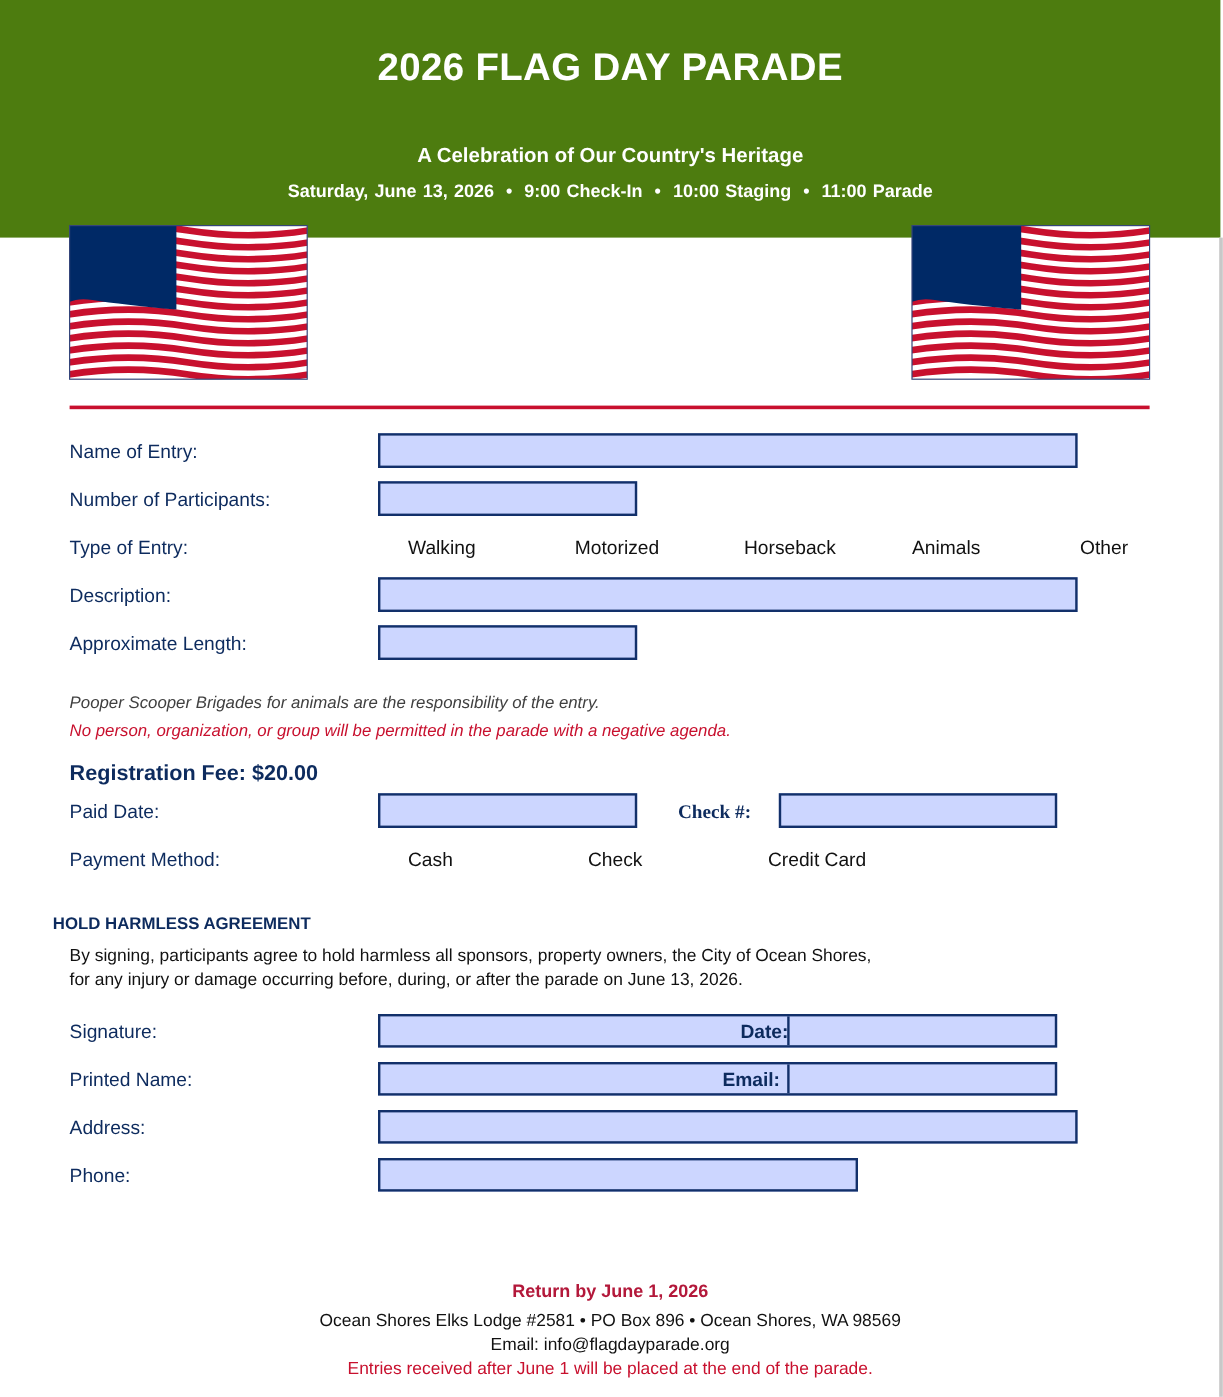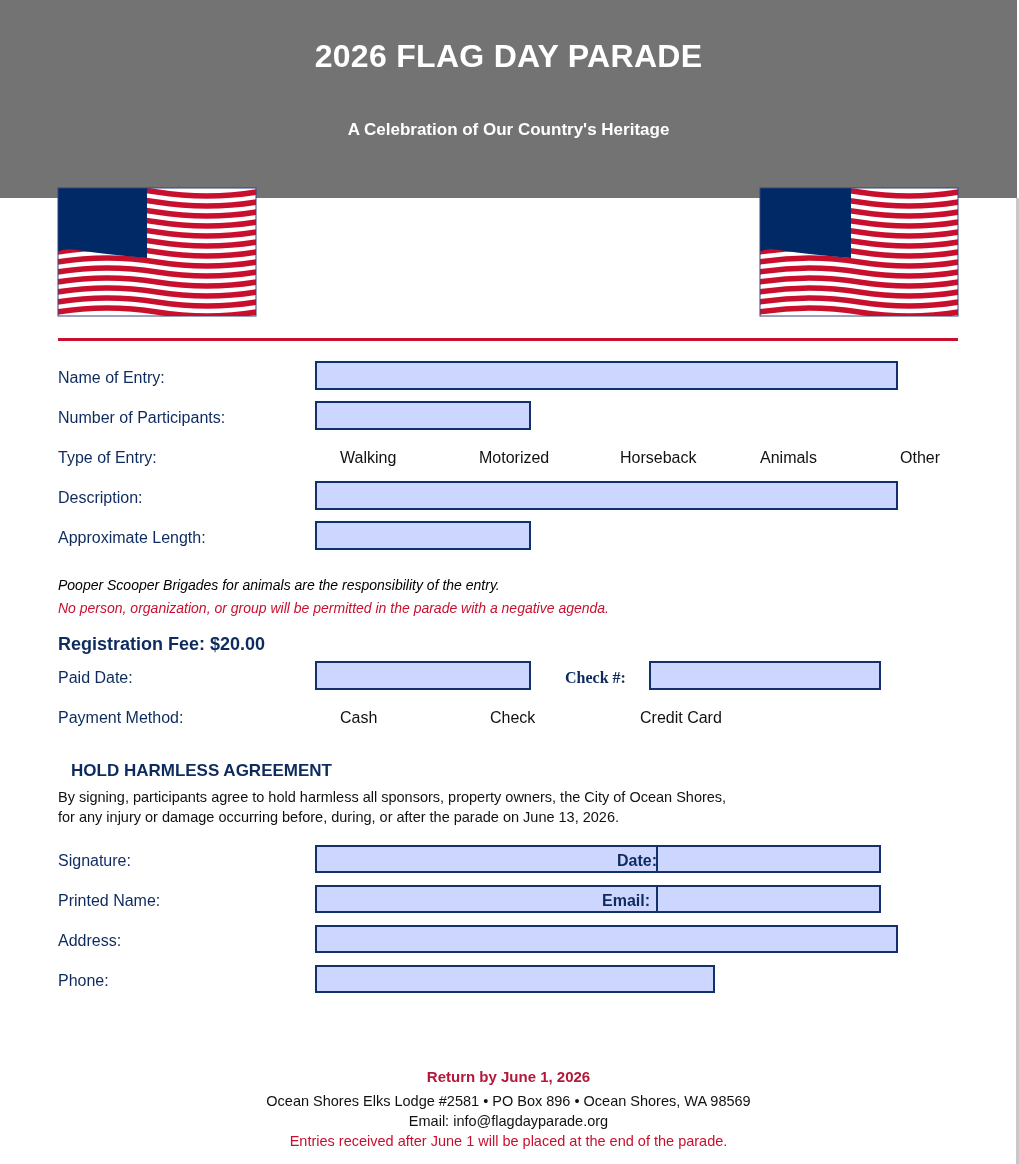--- a/index.html
+++ b/index.html
@@ -2,58 +2,61 @@
 <html><head>
 <meta charset="utf-8">
 <style>
   html, body { margin:0; padding:0; }
   body {
     width:1019px; height:1164px; position:relative; overflow:hidden;
     background:#ffffff; font-family:"Liberation Sans", sans-serif; color:#000;
   }
   .abs { position:absolute; }
   .header {
-    position:absolute; left:0; top:0; width:1017px; height:198px; background:#737373;
+    position:absolute; left:0; top:0; width:1017px; height:198px; background:#4d7c0f;
     color:#fff; text-align:center;
   }
   .header .t1 { position:absolute; left:0; right:0; top:38px; font-size:32px; font-weight:bold; letter-spacing:0.3px; }
   .header .t2 { position:absolute; left:0; right:0; top:89px; font-size:18px; font-weight:bold; }
   .header .t3 { position:absolute; left:0; right:0; top:120px; font-size:17px; font-weight:bold; }
   .header .t4 { position:absolute; left:0; right:0; top:151px; font-size:15px; font-weight:bold; word-spacing:1px; }
   .header .t4 .sep { margin:0 10px; }
   .right-bar { position:absolute; left:1016px; top:198px; width:3px; height:966px; background:#c8c8c8; }
   .flag { position:absolute; top:184px; width:200px; height:135px; }
   .redline { position:absolute; left:58px; top:338px; width:900px; height:3px; background:#c8102e; }
   .label { position:absolute; left:58px; font-size:16px; font-weight:normal; color:#0d2b5e; }
   .field {
     position:absolute; height:25px; background:#ccd6ff; border:2px solid #12306a;
     box-sizing:content-box;
   }
   .field input { width:100%; height:100%; border:none; background:transparent; outline:none; padding:0 6px; box-sizing:border-box; font-family:"Liberation Sans", sans-serif; font-size:14px; }
   .opt { position:absolute; font-size:16px; color:#111; cursor:pointer; }
-  .note1 { position:absolute; left:58px; top:577px; font-size:14px; font-style:italic; color:#000000; }
+  .note1 { position:absolute; left:58px; top:577px; font-size:14px; font-style:italic; color:#404040; }
   .note2 { position:absolute; left:58px; top:600px; font-size:14px; font-style:italic; color:#c8102e; }
   .fee { position:absolute; left:58px; top:634px; font-size:18px; font-weight:bold; color:#0d2b5e; }
-  .hh-title { position:absolute; left:71px; top:761px; font-size:17px; font-weight:bold; color:#0d2b5e; }
+  .hh-title { position:absolute; left:44px; top:761px; font-size:14px; font-weight:bold; color:#0d2b5e; }
   .hh-text { position:absolute; left:58px; top:787px; font-size:14.5px; line-height:20px; color:#111; width:720px; }
   .hh-text div { white-space:nowrap; }
   .inlabel { position:absolute; font-size:16px; font-weight:bold; color:#0d2b5e; }
   .divider { position:absolute; width:2px; background:#12306a; }
   .footer { position:absolute; left:0; width:1017px; text-align:center;margin-top:46px; }
   .f1 { top:1022px; font-size:15px; font-weight:bold; color:#b3183a; }
   .f2 { top:1047px; font-size:14.5px; color:#111; }
   .f3 { top:1067px; font-size:14.5px; color:#111; }
   .f4 { top:1087px; font-size:14.5px; color:#c8102e; }
 </style>
 </head>
 <body>
 
 <div class="header">
   <div class="t1">2026 FLAG DAY PARADE</div>
   <div class="t3">A Celebration of Our Country's Heritage</div>
+  <div class="t4">
+    <span>Saturday, June 13, 2026</span><span class="sep">•</span><span>9:00 Check-In</span><span class="sep">•</span><span>10:00 Staging</span><span class="sep">•</span><span>11:00 Parade</span>
+  </div>
 </div>
 
 <div class="right-bar"></div>
 
 <svg class="flag" style="left:57px;" viewBox="0 0 200 135" preserveAspectRatio="none">
   <defs>
     <clipPath id="fclipL">
         <rect x="1" y="4" width="198" height="128"></rect>
       </clipPath>
   </defs>

